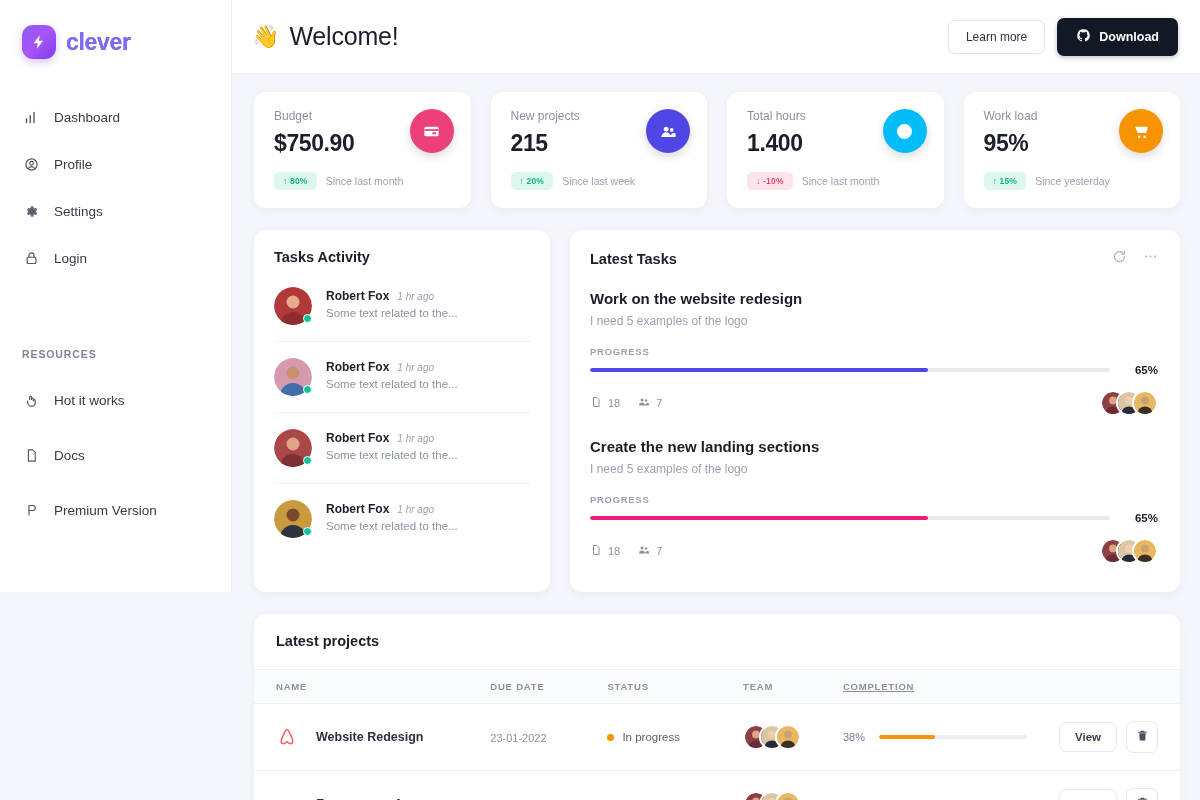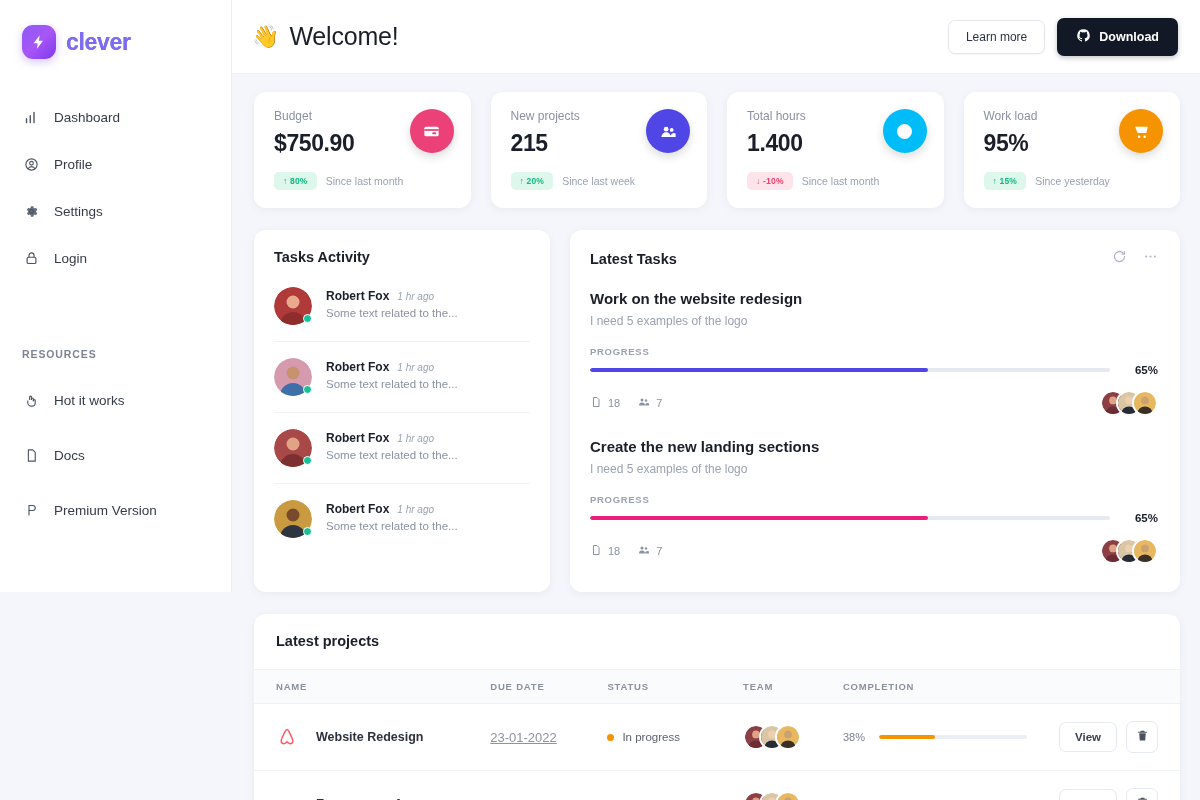--- a/index.html
+++ b/index.html
@@ -144,42 +144,42 @@
     text-align: left; font-size: 9.5px; letter-spacing: .8px; color: #8a91a0;
     font-weight: 600; padding: 11px 0 11px 0; border-top: 1px solid #eff1f5; border-bottom: 1px solid #eff1f5;
     background: #fafbfd;
   }
   .ptable th:first-child { padding-left: 22px; }
   .ptable td { padding: 17px 0; border-bottom: 1px solid #f1f3f7; vertical-align: middle; }
   .ptable td:first-child { padding-left: 22px; }
   .pname { display: flex; align-items: center; gap: 18px; font-size: 12.5px; font-weight: 600; color: #2b313d; }
   .brandmark { width: 22px; height: 22px; display: flex; align-items: center; justify-content: center; }
   .brandmark svg { width: 20px; height: 20px; }
-  .pdate { font-size: 13px; color: #8b92a2; text-decoration: underline; }
+  .pdate { font-size: 11px; color: #8b92a2; }
   .pstatus { display: flex; align-items: center; gap: 8px; font-size: 11.5px; color: #5b6271; }
   .sdot { width: 7px; height: 7px; border-radius: 50%; }
   .pcomp { display: flex; align-items: center; gap: 10px; }
   .pcomp-pct { font-size: 11px; color: #7b8293; min-width: 26px; }
   .pbar { width: 148px; height: 4px; background: #eceef3; border-radius: 3px; overflow: hidden; }
   .pbar-fill { height: 4px; border-radius: 3px; }
   .pactions { display: flex; align-items: center; gap: 9px; justify-content: flex-end; padding-right: 22px; }
   .btn-view {
     border: 1px solid #e6e9ef; background: #fff; border-radius: 7px;
     padding: 8px 15px; font-size: 11.5px; color: #3a4150; cursor: pointer; font-weight: 600;
   }
   .btn-trash {
     border: 1px solid #e6e9ef; background: #fff; border-radius: 7px;
     width: 32px; height: 32px; display: flex; align-items: center; justify-content: center; cursor: pointer;
   }
   .btn-trash svg { width: 13px; height: 13px; fill: #4b5160; }
   .col-name { width: 250px; }
   .col-due { width: 128px; }
   .col-status { width: 145px; }
   .col-team { width: 105px; }
-  .col-comp { width: 220px; }
+  .col-comp { width: 220px; text-decoration: underline; }
 </style>
 </head>
 <body>
 
 <div class="app">
 
   <aside class="sidebar">
     <div class="brand">
       <span class="brand-logo">
         <svg viewBox="0 0 24 24">

